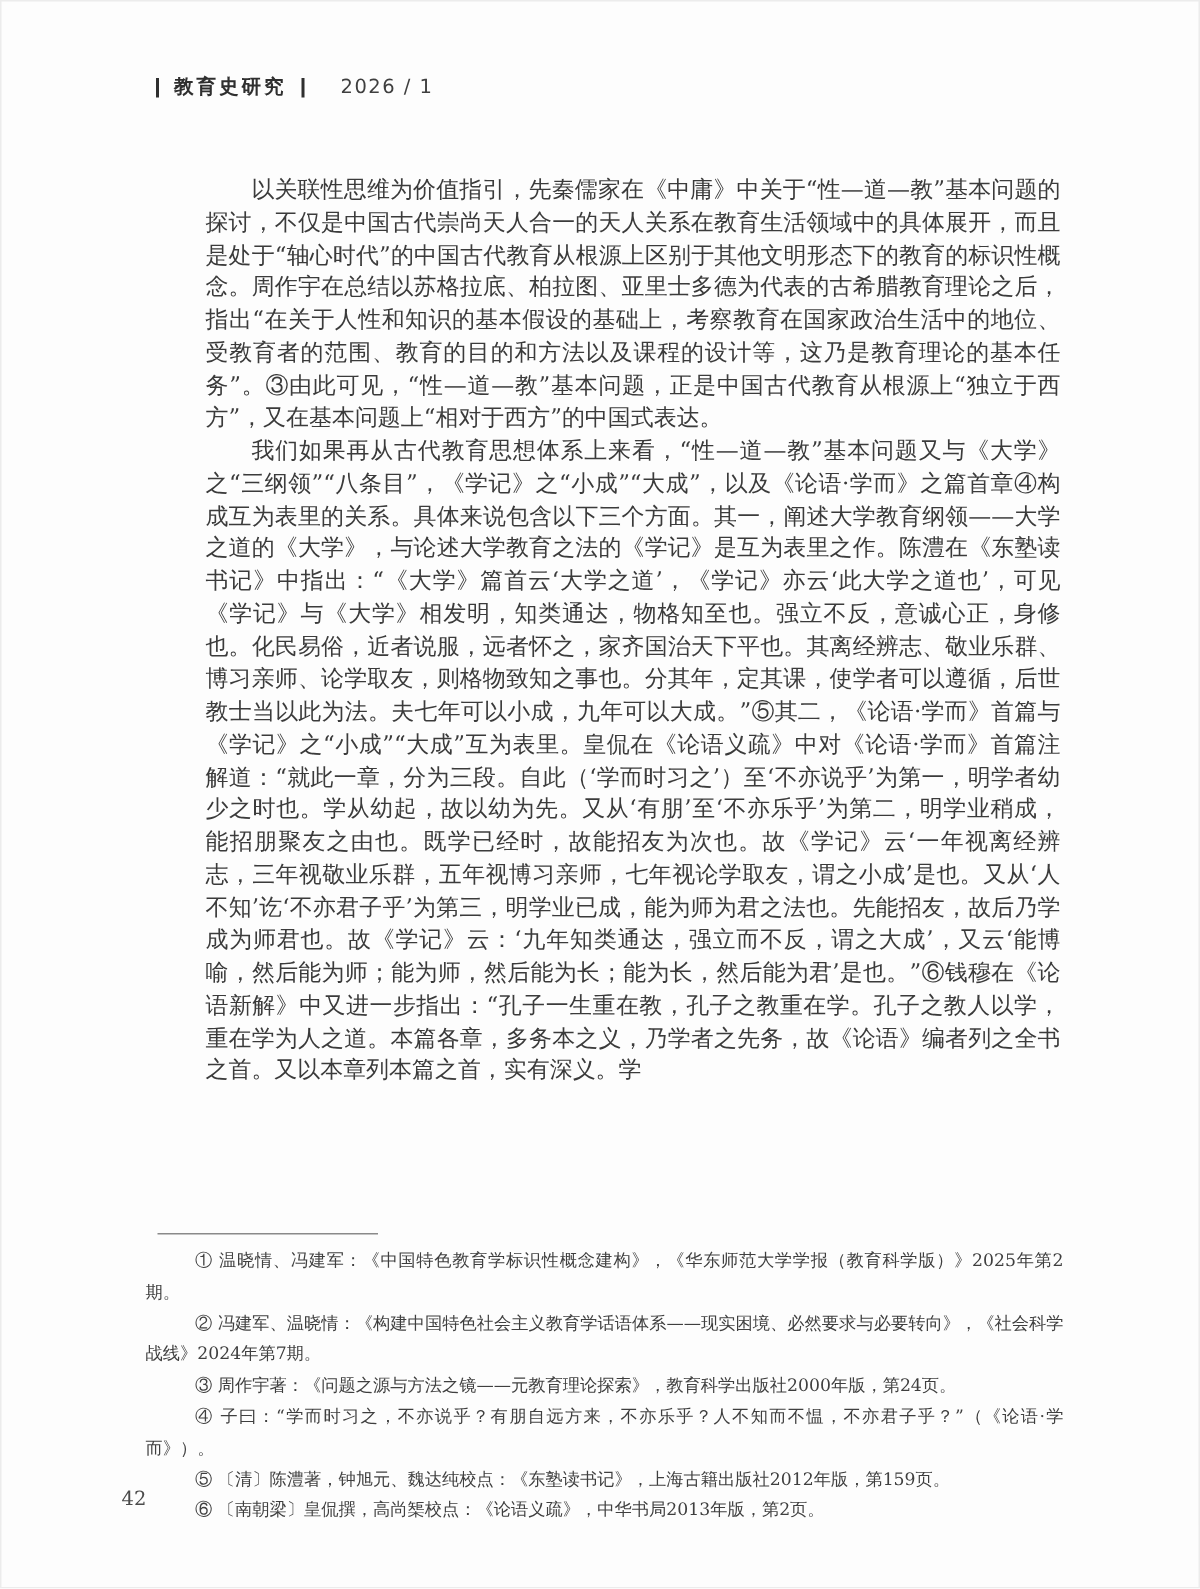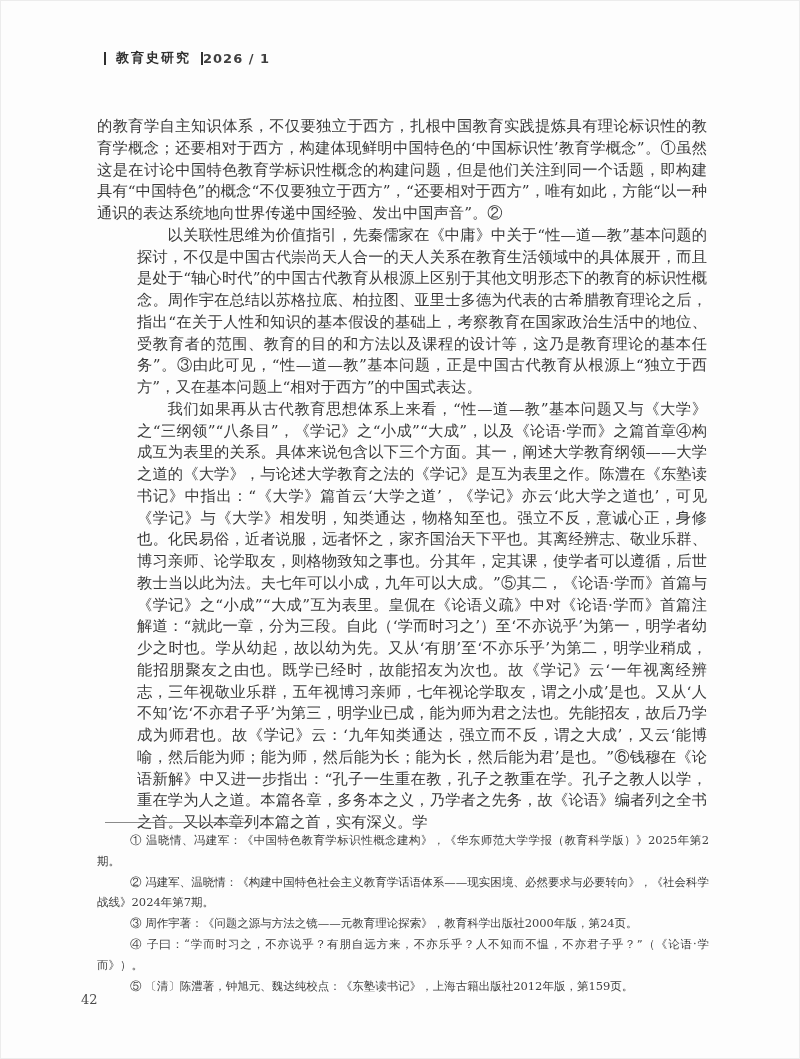--- a/index.html
+++ b/index.html
@@ -32,22 +32,22 @@
     display: inline-block;
     width: 2px;
     height: 13px;
     background: #2f2f2f;
   }
   .header .journal-name {
     margin: 0 10px;
     letter-spacing: 2px;
   }
   .header .issue {
-    font-weight: 700;
-    margin-left: 0;
+    font-weight: 400;
+    margin-left: 24px;
     letter-spacing: 1px;
     color: #3f3f3f;
   }
   .body-text {
     position: absolute;
     top: 116px;
     left: 97px;
     width: 610px;
     font-size: 15.3px;
     line-height: 21.75px;
@@ -98,29 +98,29 @@
 <div class="page">
 
   <div class="header">
     <span class="bar"></span>
     <span class="journal-name">教育史研究</span>
     <span class="bar"></span>
     <span class="issue">2026 / 1</span>
   </div>
 
   <div class="body-text">
-    <p>的教育学自主知识体系，不仅要独立于西方，扎根中国教育实践提炼具有理论标识性的教育学概念；还要相对于西方，构建体现鲜明中国特色的‘中国标识性’教育学概念”。①虽然这是在讨论中国特色教育学标识性概念的构建问题，但是他们关注到同一个话题，即构建具有“中国特色”的概念“不仅要独立于西方”，“还要相对于西方”，唯有如此，方能“以一种通识的表达系统地向世界传递中国经验、发出中国声音”。②</p>
     <p class="indented">以关联性思维为价值指引，先秦儒家在《中庸》中关于“性—道—教”基本问题的探讨，不仅是中国古代崇尚天人合一的天人关系在教育生活领域中的具体展开，而且是处于“轴心时代”的中国古代教育从根源上区别于其他文明形态下的教育的标识性概念。周作宇在总结以苏格拉底、柏拉图、亚里士多德为代表的古希腊教育理论之后，指出“在关于人性和知识的基本假设的基础上，考察教育在国家政治生活中的地位、受教育者的范围、教育的目的和方法以及课程的设计等，这乃是教育理论的基本任务”。③由此可见，“性—道—教”基本问题，正是中国古代教育从根源上“独立于西方”，又在基本问题上“相对于西方”的中国式表达。</p>
     <p class="indented">我们如果再从古代教育思想体系上来看，“性—道—教”基本问题又与《大学》之“三纲领”“八条目”，《学记》之“小成”“大成”，以及《论语·学而》之篇首章④构成互为表里的关系。具体来说包含以下三个方面。其一，阐述大学教育纲领——大学之道的《大学》，与论述大学教育之法的《学记》是互为表里之作。陈澧在《东塾读书记》中指出：“《大学》篇首云‘大学之道’，《学记》亦云‘此大学之道也’，可见《学记》与《大学》相发明，知类通达，物格知至也。强立不反，意诚心正，身修也。化民易俗，近者说服，远者怀之，家齐国治天下平也。其离经辨志、敬业乐群、博习亲师、论学取友，则格物致知之事也。分其年，定其课，使学者可以遵循，后世教士当以此为法。夫七年可以小成，九年可以大成。”⑤其二，《论语·学而》首篇与《学记》之“小成”“大成”互为表里。皇侃在《论语义疏》中对《论语·学而》首篇注解道：“就此一章，分为三段。自此（‘学而时习之’）至‘不亦说乎’为第一，明学者幼少之时也。学从幼起，故以幼为先。又从‘有朋’至‘不亦乐乎’为第二，明学业稍成，能招朋聚友之由也。既学已经时，故能招友为次也。故《学记》云‘一年视离经辨志，三年视敬业乐群，五年视博习亲师，七年视论学取友，谓之小成’是也。又从‘人不知’讫‘不亦君子乎’为第三，明学业已成，能为师为君之法也。先能招友，故后乃学成为师君也。故《学记》云：‘九年知类通达，强立而不反，谓之大成’，又云‘能博喻，然后能为师；能为师，然后能为长；能为长，然后能为君’是也。”⑥钱穆在《论语新解》中又进一步指出：“孔子一生重在教，孔子之教重在学。孔子之教人以学，重在学为人之道。本篇各章，多务本之义，乃学者之先务，故《论语》编者列之全书之首。又以本章列本篇之首，实有深义。学</p>
   </div>
 
   <div class="footnotes">
     <div class="fn-rule"></div>
     <p>① 温晓情、冯建军：《中国特色教育学标识性概念建构》，《华东师范大学学报（教育科学版）》2025年第2期。</p>
     <p>② 冯建军、温晓情：《构建中国特色社会主义教育学话语体系——现实困境、必然要求与必要转向》，《社会科学战线》2024年第7期。</p>
     <p>③ 周作宇著：《问题之源与方法之镜——元教育理论探索》，教育科学出版社2000年版，第24页。</p>
     <p>④ 子曰：“学而时习之，不亦说乎？有朋自远方来，不亦乐乎？人不知而不愠，不亦君子乎？”（《论语·学而》）。</p>
     <p>⑤ 〔清〕陈澧著，钟旭元、魏达纯校点：《东塾读书记》，上海古籍出版社2012年版，第159页。</p>
+    <p>⑥ 〔南朝梁〕皇侃撰，高尚榘校点：《论语义疏》，中华书局2013年版，第2页。</p>
   </div>
 
   <div class="page-number">42</div>
 
 </div>
 
 </body></html>

